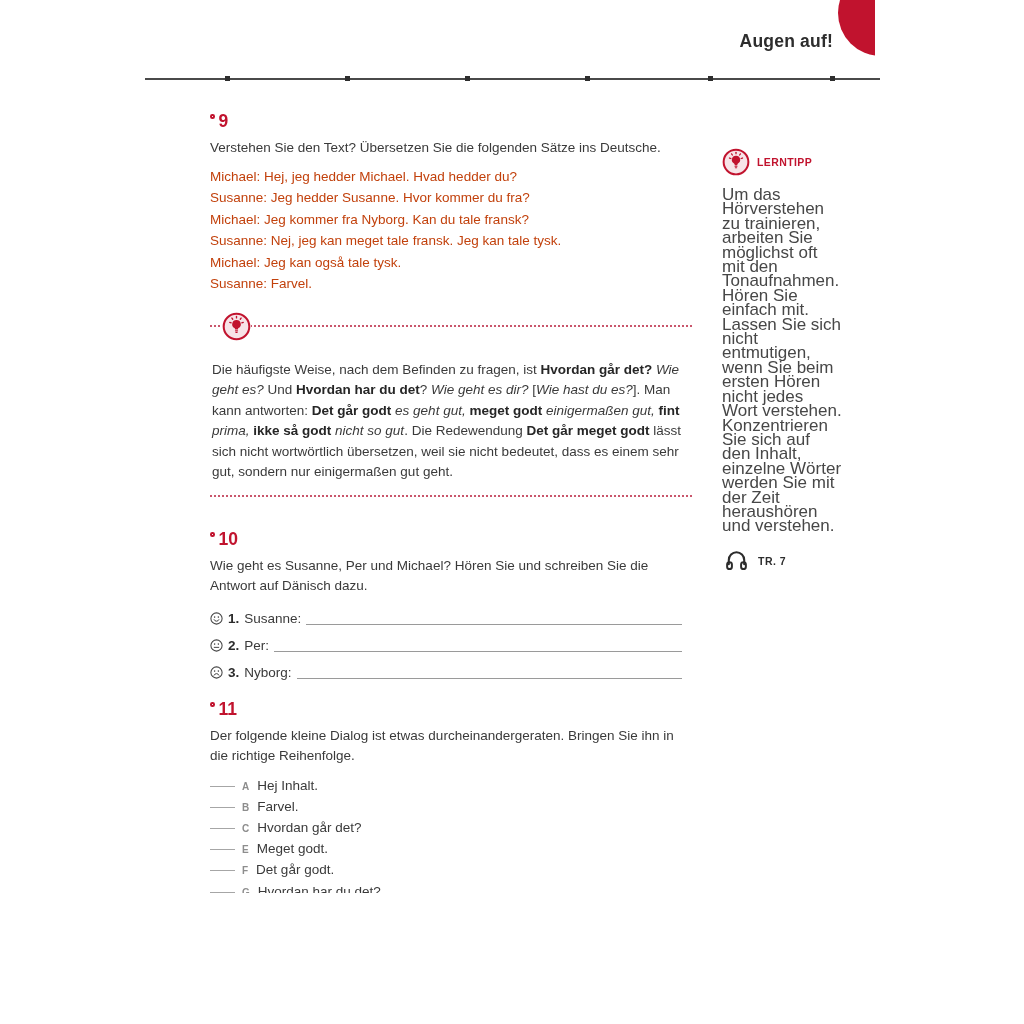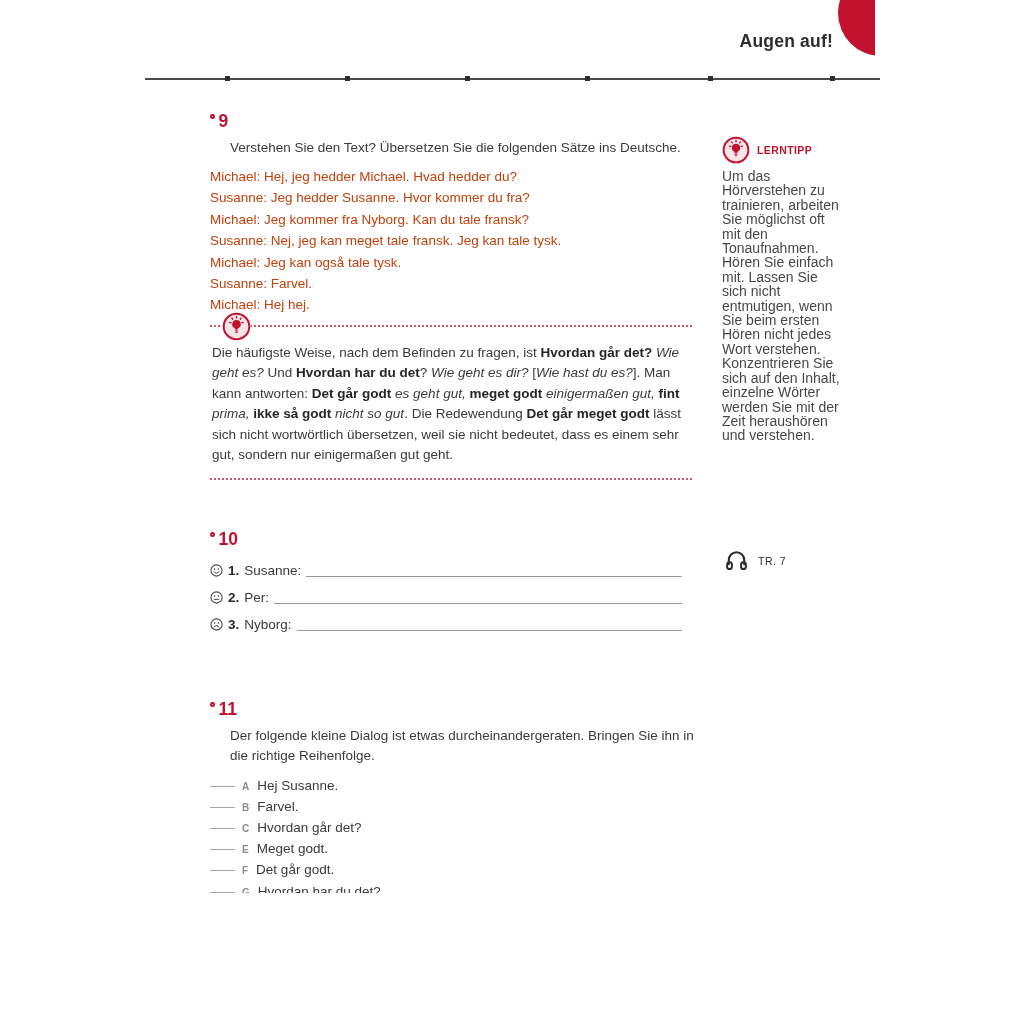--- a/index.html
+++ b/index.html
@@ -17,39 +17,39 @@
   .top-rule .dot { position:absolute; top:-1.6px; width:4.5px; height:4.5px; background:#2e2e2e; }
   .top-rule .dot:nth-child(1){left:80px} .top-rule .dot:nth-child(2){left:200px}
   .top-rule .dot:nth-child(3){left:320px} .top-rule .dot:nth-child(4){left:440px}
   .top-rule .dot:nth-child(5){left:563px} .top-rule .dot:nth-child(6){left:685px}
 
   .sec { position:absolute; left:210px; width:482px; }
   .sec-head { display:flex; align-items:flex-start; }
   .donut { display:inline-block; width:4.5px; height:4.5px; border:2.4px solid #c1132e;
     border-radius:50%; margin:1px 4px 0 0; }
   .sec-num { color:#c1132e; font-weight:bold; font-size:17.5px; line-height:1; }
-  .instr { font-size:13.5px; line-height:20.5px; color:#3a3a3a; margin-top:7px;margin-left:20px; }
+  .instr { font-size:13.5px; line-height:20.5px; color:#3a3a3a; margin-top:7px; }
   .dialog { margin-top:8px; font-size:13.5px; line-height:21.4px; color:#c2410c; }
 
   .infobox { position:absolute; left:210px; top:325px; width:482px;
     border-top:2px dotted #c9566c; border-bottom:2px dotted #c9566c;
     padding:13px 2px 13px 2px; }
   .infobox-icon { position:absolute; left:12px; top:-15px; width:29px; height:29px; }
   .infobox-title { margin-left:64px; font-size:11px; font-weight:bold; color:#c1132e; letter-spacing:.4px; }
-  .infobox-body { margin-top:3px; font-size:13.5px; line-height:20.4px; color:#3a3a3a; }
+  .infobox-body { margin-top:20px; font-size:13.5px; line-height:20.4px; color:#3a3a3a; }
   .infobox-body b { color:#262626; }
 
   .tiprow { display:flex; align-items:center; gap:7px; }
-  .lerntipp { position:absolute; left:722px; top:136px; width:120px; }
+  .lerntipp { position:absolute; left:722px; top:148px; width:120px; }
   .lerntipp-icon { width:28px; height:28px; flex:0 0 auto; }
   .lerntipp-title { font-size:10.5px; font-weight:bold; color:#c1132e; letter-spacing:.4px; }
-  .lerntipp-body { margin-top:5px; font-size:14px; line-height:14.4px; color:#474747; }
+  .lerntipp-body { margin-top:12px; font-size:17px; line-height:14.4px; color:#474747; }
 
   .tr-block { position:absolute; left:723px; top:548px; display:flex; align-items:center; gap:8px; }
-  .tr-label { font-size:10.5px; font-weight:normal; color:#2d2d2d; letter-spacing:.5px; }
+  .tr-label { font-size:10.5px; font-weight:bold; color:#2d2d2d; letter-spacing:.5px; }
 
   .answer-row { display:flex; align-items:center; margin-top:9px; height:18px; padding-right:10px; }
   .answer-row .mood { flex:0 0 auto; margin-right:5px; display:flex; }
   .answer-row .num { font-size:13.5px; font-weight:bold; color:#2b2b2b; margin-right:5px; }
   .answer-row .name { font-size:13.5px; color:#3a3a3a; }
   .fill-line { flex:1; align-self:flex-end; margin:0 0 3px 5px; border-bottom:1.2px solid #9a9a9a; height:1px; }
 
   .ord-list { margin-top:9px; }
   .ord-row { line-height:20.2px; font-size:13.5px; color:#3a3a3a; }
   .blank { display:inline-block; width:25px; border-bottom:1.2px solid #a6a6a6; transform:translateY(-3px); }
@@ -86,21 +86,20 @@
       <span class="sec-num">9</span>
     </div>
     <div class="instr">Verstehen Sie den Text? Übersetzen Sie die folgenden Sätze ins Deutsche.</div>
     <div class="dialog">
       <div>Michael: Hej, jeg hedder Michael. Hvad hedder du?</div>
       <div>Susanne: Jeg hedder Susanne. Hvor kommer du fra?</div>
       <div>Michael: Jeg kommer fra Nyborg. Kan du tale fransk?</div>
       <div>Susanne: Nej, jeg kan meget tale fransk. Jeg kan tale tysk.</div>
       <div>Michael: Jeg kan også tale tysk.</div>
       <div>Susanne: Farvel.</div>
-      <div>Michael: Hej hej.</div>
     </div>
   </div>
 
   <div class="infobox">
     <svg class="infobox-icon" viewBox="0 0 24 24">
       <circle cx="12" cy="12" r="12" fill="#ffffff"></circle>
       <circle cx="12" cy="12" r="10.6" fill="#f7e4e8" stroke="#c1132e" stroke-width="1.7"></circle>
       <path d="M12 6.6a3.5 3.5 0 0 0-1.7 6.6c.3.2.5.5.5.8v.5h2.4v-.5c0-.3.2-.6.5-.8A3.5 3.5 0 0 0 12 6.6z" fill="#c1132e"></path>
       <rect x="10.7" y="15.1" width="2.6" height="1" rx="0.5" fill="#c1132e"></rect>
       <rect x="11" y="16.5" width="2" height="0.9" rx="0.45" fill="#c1132e"></rect>
@@ -113,20 +112,21 @@
       </g>
     </svg>
     <div class="infobox-body">Die häufigste Weise, nach dem Befinden zu fragen, ist <b>Hvordan går det?</b> <i>Wie geht es?</i> Und <b>Hvordan har du det</b>? <i>Wie geht es dir?</i> [<i>Wie hast du es?</i>]. Man kann antworten: <b>Det går godt</b> <i>es geht gut,</i> <b>meget godt</b> <i>einigermaßen gut,</i> <b>fint</b> <i>prima,</i> <b>ikke så godt</b> <i>nicht so gut</i>. Die Redewendung <b>Det går meget godt</b> lässt sich nicht wortwörtlich übersetzen, weil sie nicht bedeutet, dass es einem sehr gut, sondern nur einigermaßen gut geht.</div>
   </div>
 
   <div class="sec" style="top:531px;">
     <div class="sec-head">
       <span class="donut"></span>
       <span class="sec-num">10</span>
     </div>
+    <div class="instr" style="width:472px;">Wie geht es Susanne, Per und Michael? Hören Sie und schreiben Sie die Antwort auf Dänisch dazu.</div>
 
     <div style="margin-top:13px;">
       <div class="answer-row">
         <span class="mood">
           <svg viewBox="0 0 16 16" width="13" height="13">
             <circle cx="8" cy="8" r="6.9" fill="none" stroke="#454545" stroke-width="1.3"></circle>
             <circle cx="5.7" cy="6.3" r="0.95" fill="#454545"></circle>
               <circle cx="10.3" cy="6.3" r="0.95" fill="#454545"></circle>
             <path d="M5 9.4a3.3 3.3 0 0 0 6 0" fill="none" stroke="#454545" stroke-width="1.2" stroke-linecap="round"></path>
           </svg>
@@ -164,21 +164,21 @@
     </div>
   </div>
 
   <div class="sec" style="top:701px;">
     <div class="sec-head">
       <span class="donut"></span>
       <span class="sec-num">11</span>
     </div>
     <div class="instr" style="width:470px;">Der folgende kleine Dialog ist etwas durcheinandergeraten. Bringen Sie ihn in die richtige Reihenfolge.</div>
     <div class="ord-list">
-      <div class="ord-row"><span class="blank"></span><span class="letter">A</span><span>Hej Susanne.</span></div>
+      <div class="ord-row"><span class="blank"></span><span class="letter">A</span><span>Hej Inhalt.</span></div>
       <div class="ord-row"><span class="blank"></span><span class="letter">B</span><span>Farvel.</span></div>
       <div class="ord-row"><span class="blank"></span><span class="letter">C</span><span>Hvordan går det?</span></div>
       <div class="ord-row"><span class="blank"></span><span class="letter">E</span><span>Meget godt.</span></div>
       <div class="ord-row"><span class="blank"></span><span class="letter">F</span><span>Det går godt.</span></div>
       <div class="ord-row"><span class="blank"></span><span class="letter">G</span><span>Hvordan har du det?</span></div>
       <div class="ord-row"><span class="blank"></span><span class="letter">H</span><span>Hej hej.</span></div>
     </div>
   </div>
 
   <div class="lerntipp">

